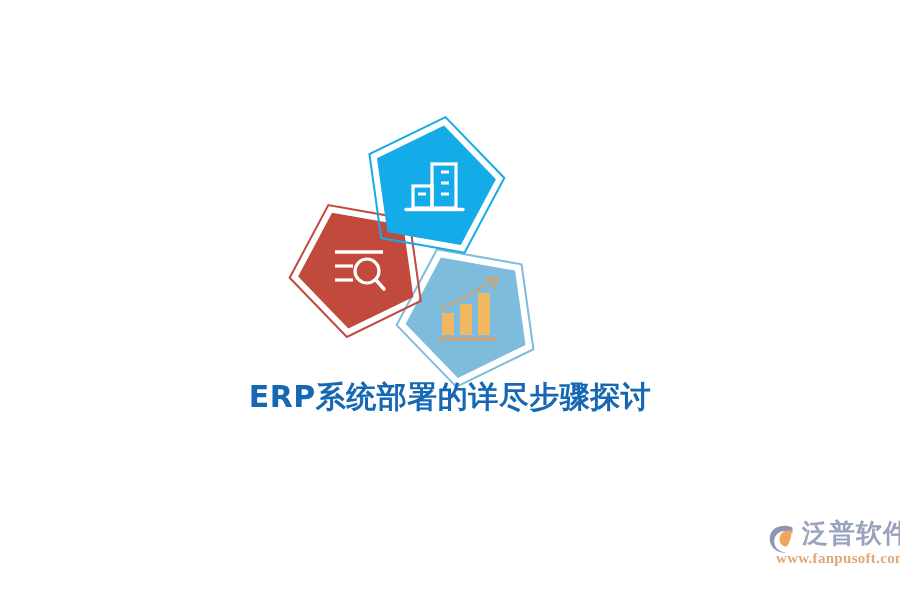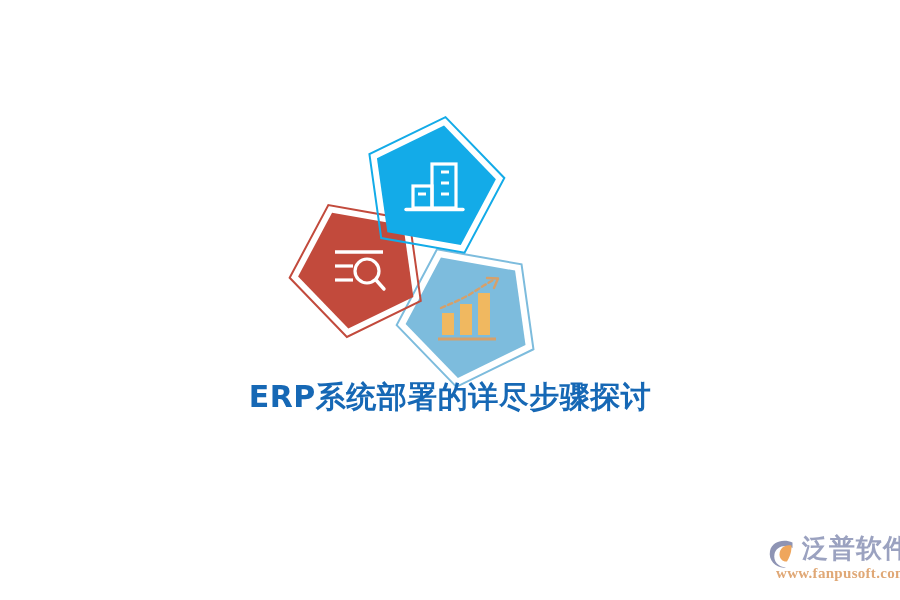--- a/index.html
+++ b/index.html
@@ -52,21 +52,21 @@
     letter-spacing: 0.5px;
     line-height: 40px;
     white-space: nowrap;
     font-family: "DejaVu Sans", "Liberation Sans", sans-serif;
   }
 
   
   #watermark {
     position: absolute;
     left: 766px;
-    top: 532px;
+    top: 517px;
     width: 128px;
     height: 54px;
   }
   #watermark-mark {
     position: absolute;
     left: 0px;
     top: 6px;
     width: 34px;
     height: 34px;
   }

